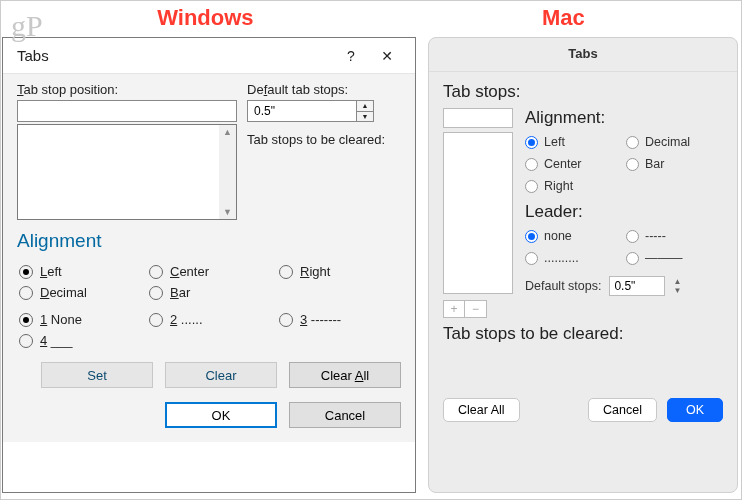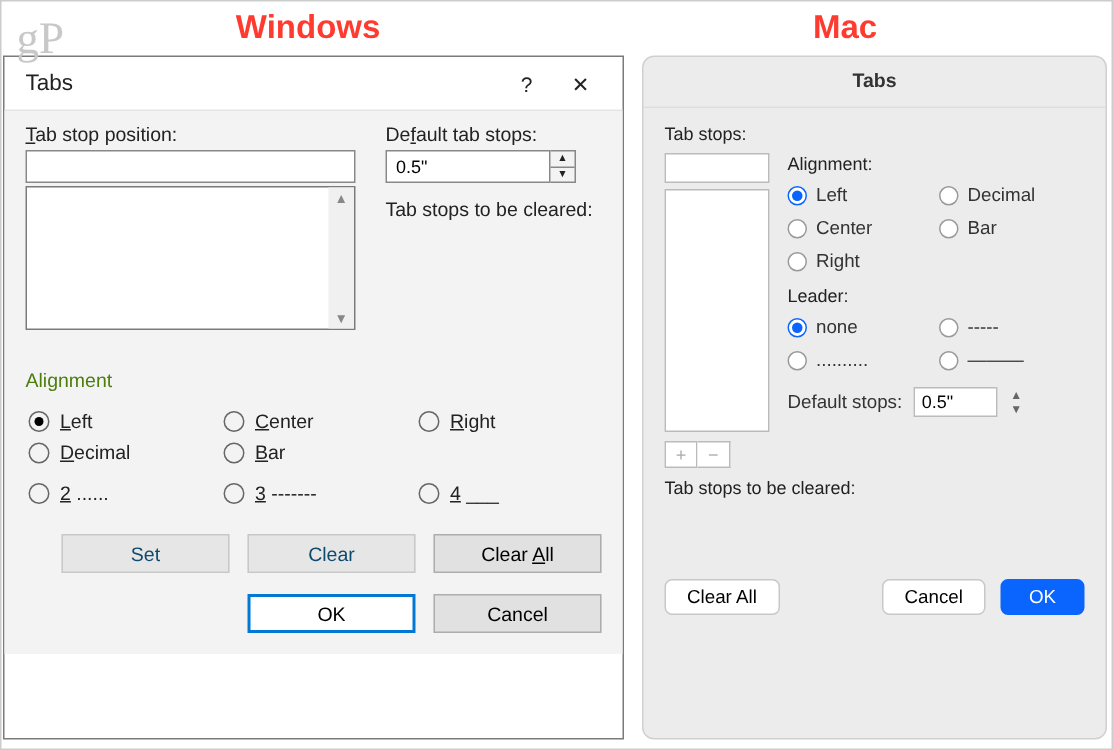--- a/index.html
+++ b/index.html
@@ -10,48 +10,48 @@
     .split { display: flex; height: calc(100% - 42px); }
     .pane { flex: none; }
 
     
     .win { width: 414px; margin-left: 1px; border: 1px solid #7a7a7a; background: #fff; display: flex; flex-direction: column; }
     .win .titlebar { display: flex; align-items: center; height: 36px; padding: 0 10px 0 14px; border-bottom: 1px solid #e5e5e5; }
     .win .titlebar .t { flex: 1; font-size: 15px; color: #222; }
     .win .titlebar .tb-btn { width: 36px; height: 36px; display: flex; align-items: center; justify-content: center; cursor: default; }
     .win .titlebar .tb-btn span { font-size: 14px; color: #222; }
     .win .body { padding: 8px 14px 14px; display: flex; flex-direction: column; gap: 6px; background: #f3f3f3; }
-    .win .row1 { display: flex; gap: 20px; align-items: flex-start; }
+    .win .row1 { display: flex; gap: 10px; align-items: flex-start; }
     .win .col { display: flex; flex-direction: column; }
     .win .lblu { font-size: 13px; color: #222; margin-bottom: 3px; }
     .win input.txtin { width: 220px; height: 22px; background: #fff; border: 1px solid #888; font-size: 12px; padding: 0 4px; }
     .win .listbox { width: 220px; height: 96px; border: 1px solid #7a7a7a; background: #fff; margin-top: 2px; position: relative; }
     .win .listbox .sb { position: absolute; right: 0; top: 0; bottom: 0; width: 17px; background: #f0f0f0; display: flex; flex-direction: column; justify-content: space-between; align-items: center; padding: 2px 0; }
     .win .listbox .sb span { font-size: 9px; color: #888; }
     .win .spin { display: flex; }
     .win .spin input { width: 110px; height: 22px; border: 1px solid #888; background: #fff; font-size: 12px; padding: 0 6px; }
     .win .spin .arrows { width: 17px; height: 22px; border: 1px solid #888; border-left: none; display: flex; flex-direction: column; }
     .win .spin .arrows span { flex: 1; font-size: 7px; display: flex; align-items: center; justify-content: center; color: #222; }
     .win .spin .arrows span:first-child { border-bottom: 1px solid #888; }
-    .win .group-h { font-size: 13px; color: #4d7c0f; margin-top: 20px; }
+    .win .group-h { font-size: 19px; color: #0369a1; margin-top: 4px; }
     .win .radios { display: grid; grid-template-columns: 130px 130px 1fr; gap: 6px 0; padding: 6px 0 0 2px; }
     .win .r { display: flex; align-items: center; gap: 7px; font-size: 13px; color: #222; }
     .win .r .dot { width: 14px; height: 14px; border: 1px solid #666; border-radius: 50%; display: flex; align-items: center; justify-content: center; flex: none; }
     .win .r .dot.sel::after { content: ""; width: 6px; height: 6px; background: #000; border-radius: 50%; }
     .win .btnrow { display: flex; gap: 12px; justify-content: flex-end; margin-top: 8px; }
     .win button.db { width: 112px; height: 26px; font-size: 13px; background: #e1e1e1; border: 1px solid #adadad; cursor: default; }
     .win button.db.disabled { color: #0c4a6e; background: #e6e6e6; border-color: #c8c8c8; }
     .win button.db.primary { background: #fff; border: 2px solid #0078d4; }
 
     
     .mac { width: 310px; margin-left: 12px; border: 1px solid #d0d0d0; background: #ececec; border-radius: 8px; display: flex; flex-direction: column; }
     .mac .titlebar { text-align: center; padding: 8px 0 10px; border-bottom: 1px solid #ddd; }
     .mac .titlebar .t { font-size: 13px; font-weight: 600; color: #333; }
     .mac .body { padding: 10px 14px 12px; display: flex; flex-direction: column; gap: 6px; font-size: 12.5px; color: #333; }
-    .mac .lblu { font-size: 12px; color: #222; }
+    .mac .lblu { font-size: 17px; color: #222; }
     .mac .toprow { display: flex; gap: 12px; }
     .mac .leftcol { display: flex; flex-direction: column; gap: 4px; }
     .mac input.txtin { width: 70px; height: 20px; background: #fff; border: 1px solid #bbb; border-radius: 0; font-size: 12px; padding: 0 4px; }
     .mac .listbox { width: 70px; height: 162px; border: 1px solid #bbb; background: #fff; }
     .mac .pm { display: flex; margin-top: 2px; }
     .mac .pm .b { width: 22px; height: 18px; border: 1px solid #bbb; background: #fff; display: flex; align-items: center; justify-content: center; font-size: 12px; color: #aaa; }
     .mac .pm .b + .b { border-left: none; }
     .mac .rightcol { flex: 1; display: flex; flex-direction: column; gap: 5px; }
     .mac .radios { display: grid; grid-template-columns: 1fr 1fr; gap: 8px 4px; padding: 2px 0 0 0; }
     .mac .r { display: flex; align-items: center; gap: 6px; font-size: 12.5px; }
@@ -134,20 +134,24 @@
           </div>
         <div class="r">
             <span class="dot"></span>
             <span><span class="u">B</span>ar</span>
           </div>
         <div></div>
       </div>
 
       <div class="radios">
         <div class="r">
+            <span class="dot sel"></span>
+            <span><span class="u">1</span> None</span>
+          </div>
+        <div class="r">
             <span class="dot"></span>
             <span><span class="u">2</span> ......</span>
           </div>
         <div class="r">
             <span class="dot"></span>
             <span><span class="u">3</span> -------</span>
           </div>
         <div class="r">
             <span class="dot"></span>
             <span><span class="u">4</span> ___</span>

